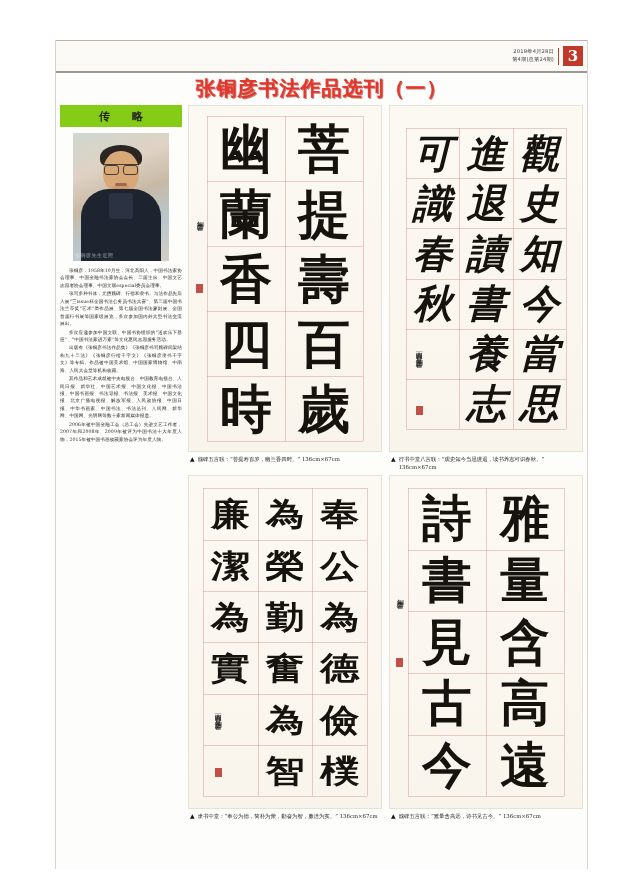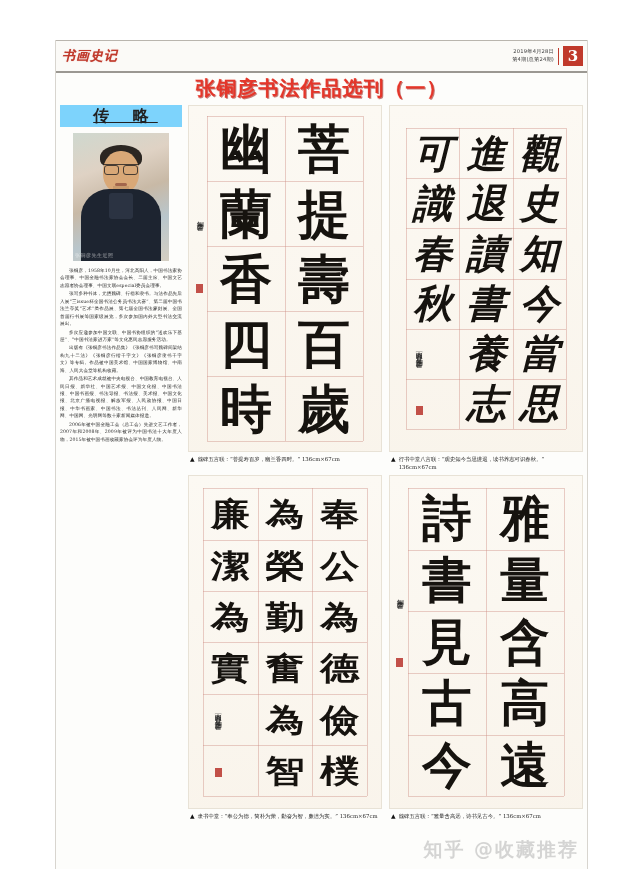--- a/index.html
+++ b/index.html
@@ -58,24 +58,23 @@
     white-space:nowrap;
   }
 
   
   .content{position:relative;display:flex;padding:2px 4px 0 4px;gap:6px;height:765px;}
   .col-bio{width:122px;position:relative;}
   .col-art{flex:1;position:relative;}
 
   
   .bio-head{
-    height:22px;background:#7dd3fc;display:flex;align-items:center;justify-content:center;
-    font-size:16px;font-weight:bold;letter-spacing:9px;text-indent:9px;color:#222;
+    height:22px;background:#84cc16;display:flex;align-items:center;justify-content:center;
+    font-size:11px;font-weight:bold;letter-spacing:9px;text-indent:9px;color:#222;
     font-family:"DejaVu Serif","Liberation Serif",serif;
-    text-decoration:underline;
   }
   .portrait{
     margin:6px auto 0 auto;width:96px;height:128px;position:relative;overflow:hidden;
     background:linear-gradient(160deg,#cfd8cf 0%,#dfd2c4 28%,#c8b9a6 50%,#b9c6cc 72%,#d5cfc2 100%);
   }
   .p-head{
     position:absolute;left:30px;top:18px;width:36px;height:42px;border-radius:48% 48% 45% 45%;
     background:#d9a877;
   }
   .p-hair{
@@ -162,21 +161,20 @@
     font-family:"DejaVu Sans","Liberation Sans",sans-serif;font-weight:600;
     white-space:nowrap;
   }
 </style>
 </head>
 <body>
 
 <div class="page">
 
   <div class="masthead">
-    <div class="mh-logo">书画史记</div>
     <div class="mh-spacer"></div>
     <div class="mh-spacer"></div>
     <div class="mh-right">
       <div class="mh-dates">
         <div>2019年4月28日</div>
         <div>第4期(总第24期)</div>
       </div>
       <div class="mh-bar"></div>
       <div class="mh-pageno">3</div>
     </div>
@@ -370,14 +368,13 @@
               <span>魏碑五言联：“雅量含高远，诗书见古今。”</span>
               <span class="dim">136cm×67cm</span>
             </span>
           </div>
         </div>
 
       </div>
     </div>
   </div>
 
-  <div class="watermark">知乎 @收藏推荐</div>
 </div>
 
 </body></html>

